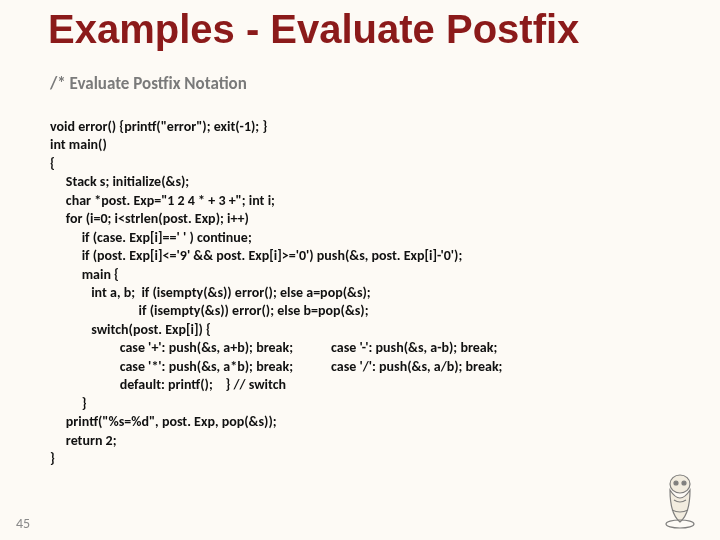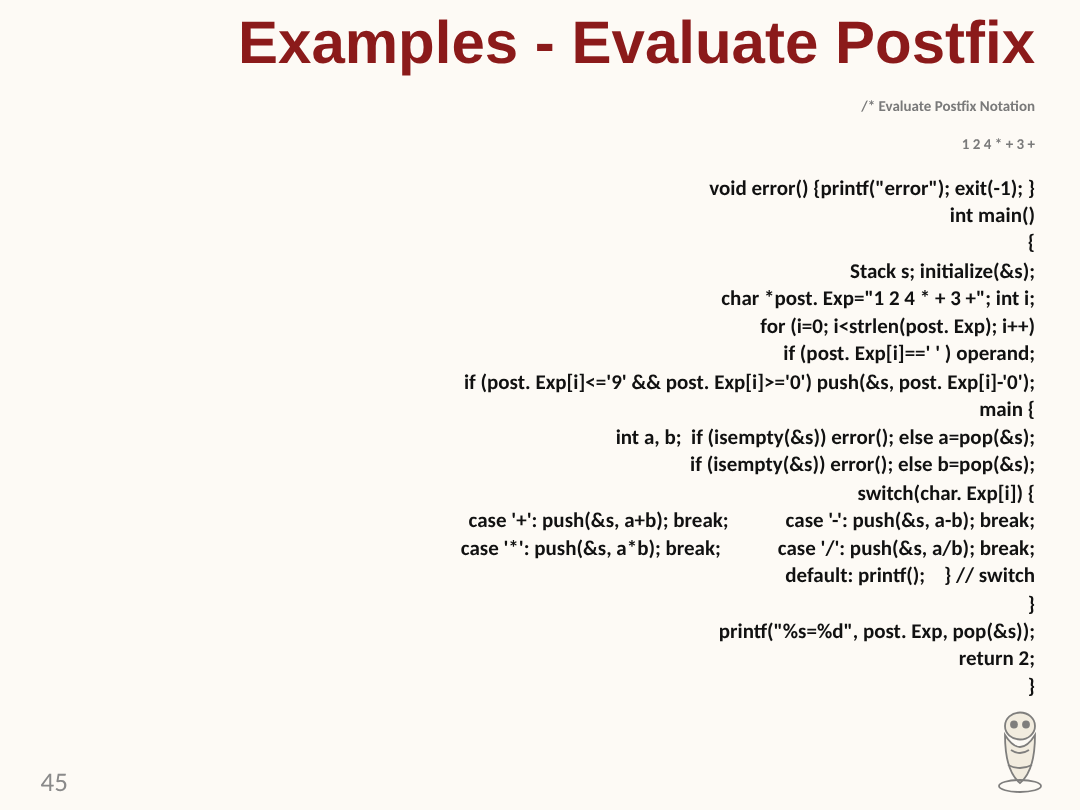--- a/index.html
+++ b/index.html
@@ -11,54 +11,53 @@
     font-family: "Segoe UI", "Calibri", sans-serif;
     overflow: hidden;
     position: relative;
   }
   .slide {
     position: relative;
     width: 720px;
     height: 540px;
     box-sizing: border-box;
     padding: 8px 30px 0 48px;
-    text-align: right;
   }
   .title {
     font-family: "Candara", "Segoe UI", sans-serif;
     font-weight: 700;
     font-size: 40px;
     color: #8b1a1a;
     margin: 0 0 2px 0;
     line-height: 1.05;
   }
   .comment {
     font-family: "Calibri", "Segoe UI", sans-serif;
-    font-size: 10px;
+    font-size: 17px;
     font-weight: 700;
     color: #7a7a7a;
     line-height: 1.25;
     white-space: pre-line;
     margin-bottom: 2px;
     margin-left: 2px;
   }
   .code {
     font-family: "Calibri", "Segoe UI", sans-serif;
     font-size: 14px;
     font-weight: 700;
     color: #111;
     line-height: 1.32;
     white-space: pre;
     margin-left: 2px;
   }
   .pagenum {
     position: absolute;
-    left: 27px;
+    left: 16px;
     bottom: 8px;
-    font-size: 18px;
+    font-size: 14px;
     color: #8a8a8a;
     font-family: "Calibri", sans-serif;
   }
   .logo {
     position: absolute;
     right: 16px;
     bottom: 10px;
     width: 48px;
     height: 60px;
     opacity: 0.75;
@@ -66,35 +65,34 @@
 </style>
 </head>
 <body>
 
 <div class="slide">
 
   <h1 class="title">Examples - Evaluate Postfix</h1>
 
   <div class="comment">
     <div>/* Evaluate Postfix Notation</div>
-    <div>1 2 4 * + 3 +</div>
   </div>
 
   <div class="code"><span>void error() {printf("error"); exit(-1); }</span>
 <span>int main()</span>
 <span>{</span>
 <span>     Stack s; initialize(&amp;s);</span>
 <span>     char *post. Exp="1 2 4 * + 3 +"; int i;</span>
 <span>     for (i=0; i&lt;strlen(post. Exp); i++)</span>
-<span>          if (post. Exp[i]==' ' ) operand;</span>
+<span>          if (case. Exp[i]==' ' ) continue;</span>
 <span>          if (post. Exp[i]&lt;='9' &amp;&amp; post. Exp[i]&gt;='0') push(&amp;s, post. Exp[i]-'0');</span>
 <span>          main {</span>
 <span>             int a, b;  if (isempty(&amp;s)) error(); else a=pop(&amp;s);</span>
 <span>                            if (isempty(&amp;s)) error(); else b=pop(&amp;s);</span>
-<span>             switch(char. Exp[i]) {</span>
+<span>             switch(post. Exp[i]) {</span>
 <span>                      case '+': push(&amp;s, a+b); break;            case '-': push(&amp;s, a-b); break;</span>
 <span>                      case '*': push(&amp;s, a*b); break;            case '/': push(&amp;s, a/b); break;</span>
 <span>                      default: printf();    } // switch</span>
 <span>          }</span>
 <span>     printf("%s=%d", post. Exp, pop(&amp;s));</span>
 <span>     return 2;</span>
 <span>}</span></div>
 
   <div class="pagenum">45</div>
 

